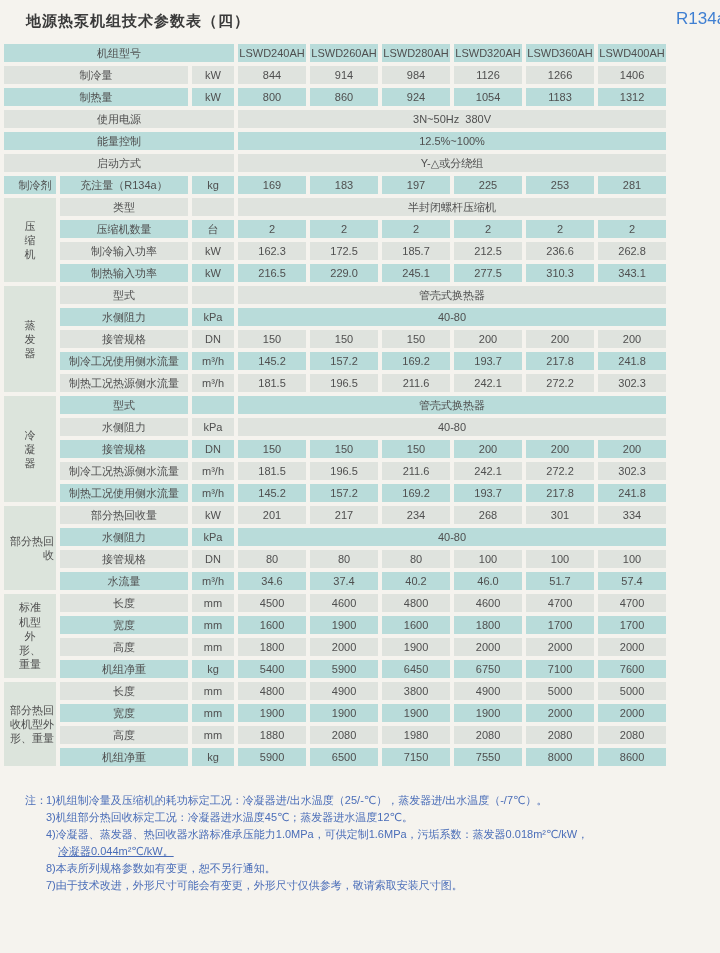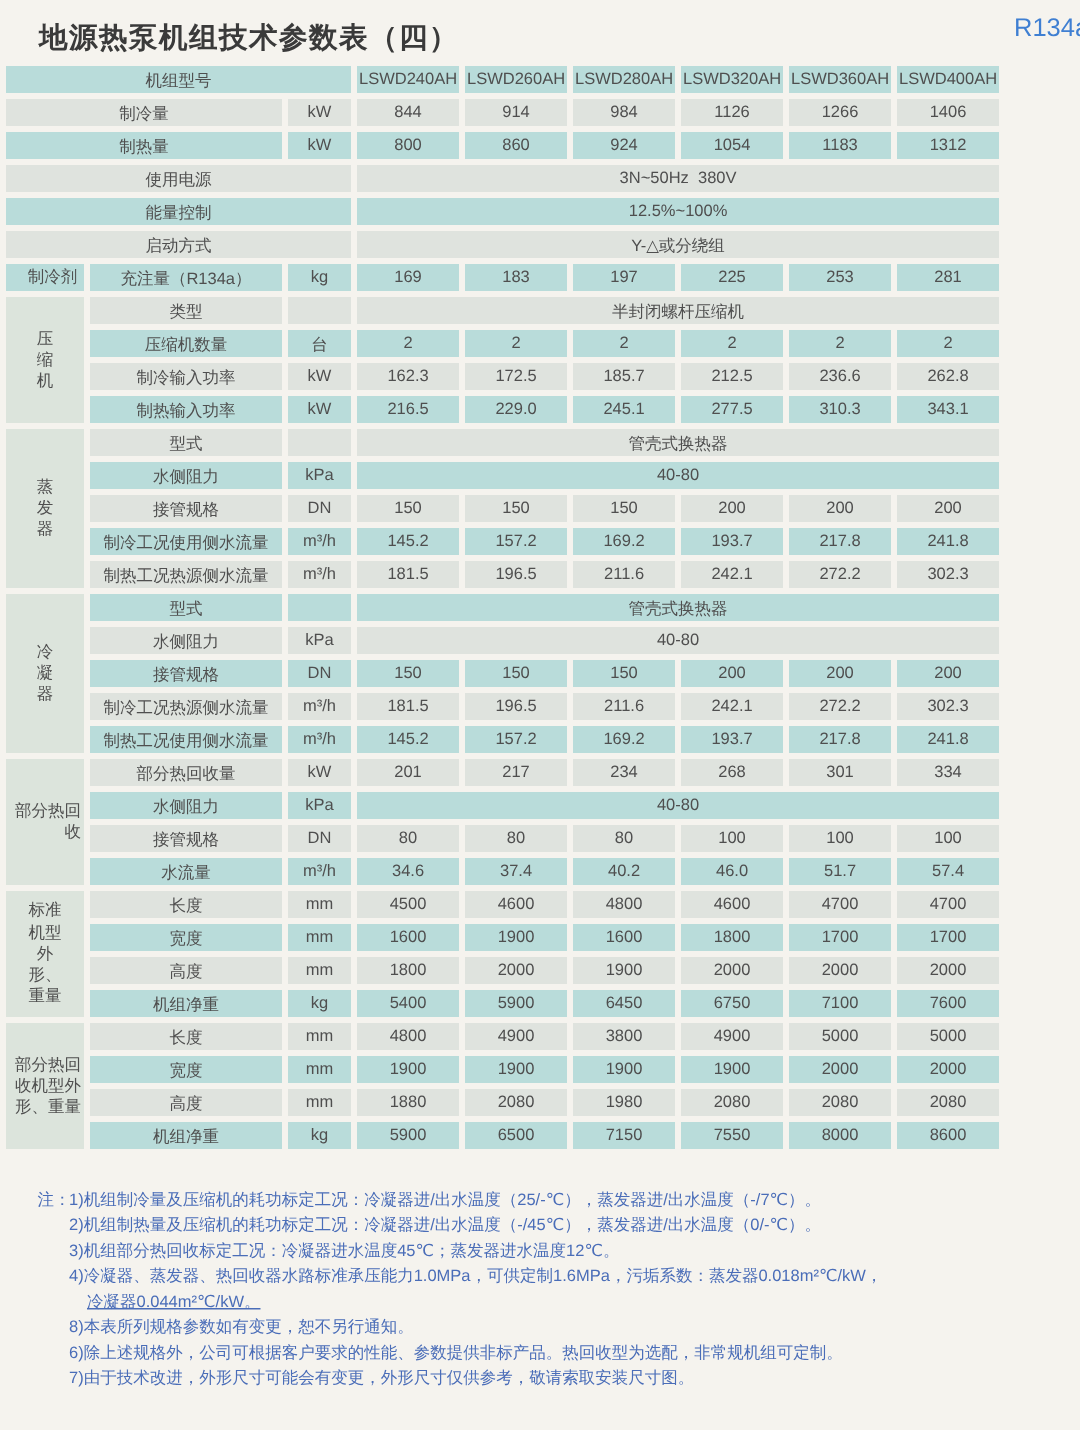--- a/index.html
+++ b/index.html
@@ -5,21 +5,21 @@
   html,body{margin:0;padding:0;}
   body{
     width:720px;height:953px;overflow:hidden;position:relative;
     background:#f5f3ee;
     font-family:"Liberation Sans","DejaVu Sans",sans-serif;
     color:#4a4a4a;
   }
   .header{position:relative;height:40px;}
   .title{
     position:absolute;left:26px;top:12px;
-    font-size:19px;font-weight:bold;color:#3a3a3a;letter-spacing:1px;
+    font-size:15px;font-weight:bold;color:#3a3a3a;letter-spacing:1px;
   }
   .corner{
     position:absolute;left:676px;top:9px;white-space:nowrap;
     font-size:17px;color:#3f7fd2;
   }
   table.spec{
     width:670px;
     border-collapse:separate;border-spacing:4px;
     table-layout:fixed;
   }
@@ -353,21 +353,19 @@
         <td class="val">8000</td>
         <td class="val">8600</td>
       </tr>
     </tbody>
 </table>
 
 <div class="notes">
   <span class="prefix">注：</span>
   <div id="note-lines">
       <div>1)机组制冷量及压缩机的耗功标定工况：冷凝器进/出水温度（25/-℃），蒸发器进/出水温度（-/7℃）。</div>
-      <div>2)机组制热量及压缩机的耗功标定工况：冷凝器进/出水温度（-/45℃），蒸发器进/出水温度（0/-℃）。</div>
       <div>3)机组部分热回收标定工况：冷凝器进水温度45℃；蒸发器进水温度12℃。</div>
       <div>4)冷凝器、蒸发器、热回收器水路标准承压能力1.0MPa，可供定制1.6MPa，污垢系数：蒸发器0.018m²℃/kW，</div>
       <div class="cont">冷凝器0.044m²℃/kW。</div>
       <div>8)本表所列规格参数如有变更，恕不另行通知。</div>
-      <div>6)除上述规格外，公司可根据客户要求的性能、参数提供非标产品。热回收型为选配，非常规机组可定制。</div>
       <div>7)由于技术改进，外形尺寸可能会有变更，外形尺寸仅供参考，敬请索取安装尺寸图。</div>
     </div>
 </div>
 
 </body></html>

